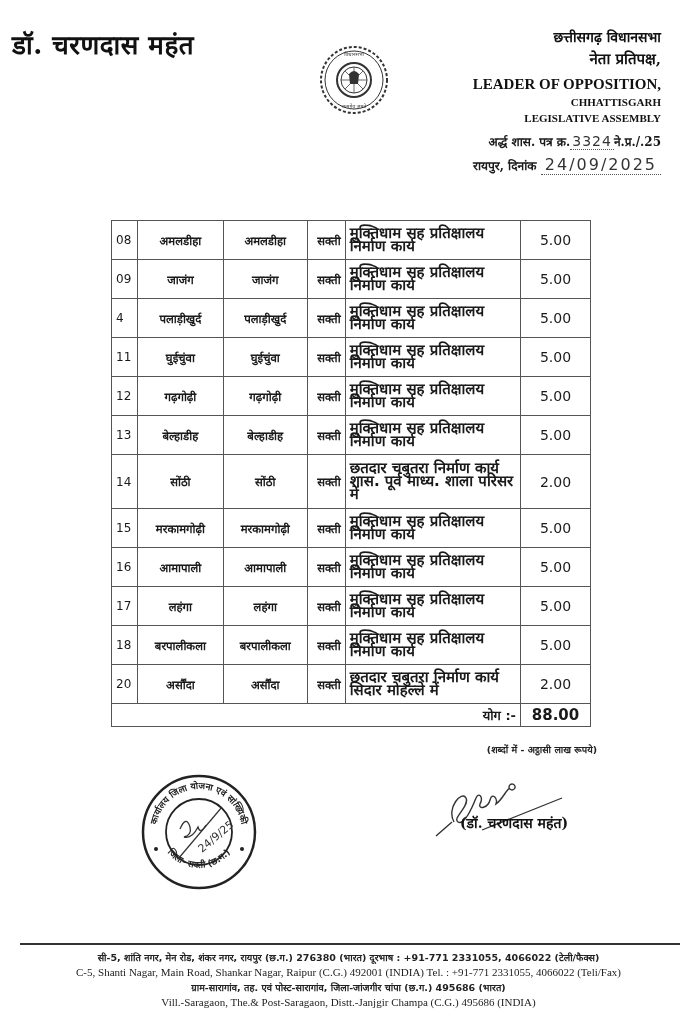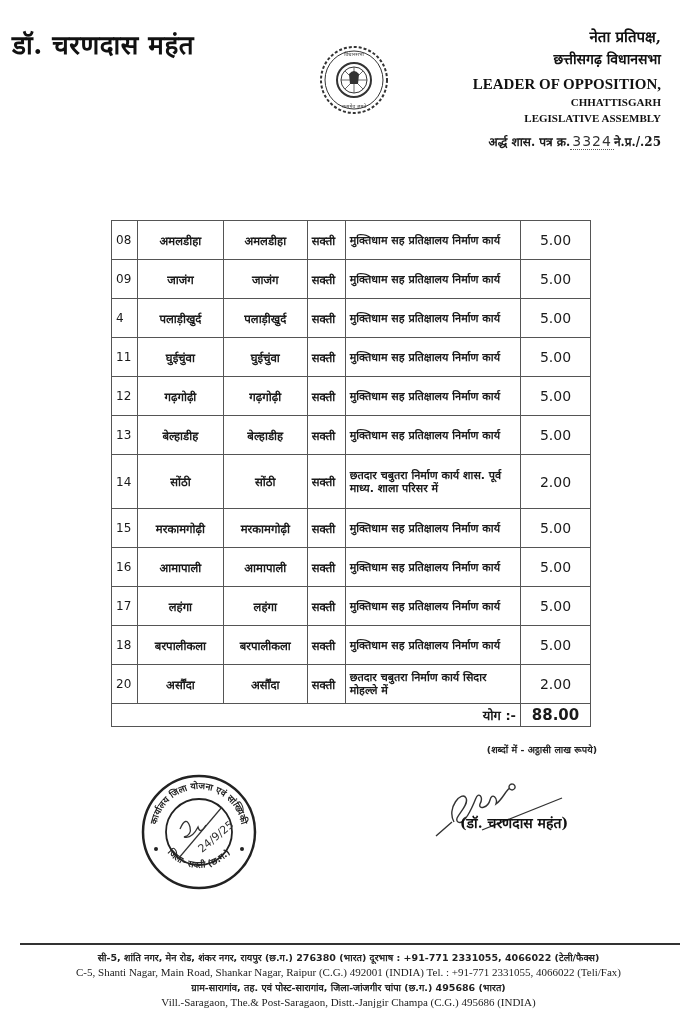--- a/index.html
+++ b/index.html
@@ -21,22 +21,22 @@
   .ref-row { font-family: "DejaVu Serif", serif; font-size: 12px; font-weight: bold; line-height: 22px; margin-top: 4px; }
   .ref-row .hand { font-family: "DejaVu Sans", sans-serif; font-weight: normal; font-size: 14px; color: #333; letter-spacing: 1px; border-bottom: 1px dotted #555; padding: 0 2px; }
   .date-row { font-family: "DejaVu Serif", serif; font-size: 12px; font-weight: bold; line-height: 24px; }
   .date-row .hand { font-family: "DejaVu Sans", sans-serif; font-weight: normal; font-size: 16px; color: #333; letter-spacing: 2px; border-bottom: 1px dotted #555; padding: 0 4px; }
 
   table.works { position: absolute; left: 111px; top: 220px; width: 480px; border-collapse: collapse; font-family: "DejaVu Sans", sans-serif; font-size: 12px; }
   table.works td { border: 1px solid #555; vertical-align: middle; padding: 2px 4px; }
   td.c-sn { width: 26px; text-align: left; font-size: 12px; }
   td.c-gp { width: 86px; text-align: center; font-weight: bold; font-size: 11.5px; }
   td.c-vil { width: 84px; text-align: center; font-weight: bold; font-size: 11.5px; }
-  td.c-blk { width: 38px; text-align: left; font-weight: bold; font-size: 11.5px; }
-  td.c-work { width: 176px; text-align: left; font-weight: bold; font-size: 11px; line-height: 13px; }
+  td.c-blk { width: 38px; text-align: right; font-weight: bold; font-size: 11.5px; }
+  td.c-work { width: 176px; text-align: left; font-weight: bold; font-size: 15px; line-height: 13px; }
   td.c-amt { width: 70px; text-align: center; font-size: 14px; }
   tr.row2 td { height: 39px; }
   tr.row3 td { height: 54px; }
   tr.total-row td { height: 22px; }
   td.total-label { text-align: right; font-weight: bold; font-size: 13px; border-left: none; }
   td.total-val { text-align: center; font-weight: bold; font-size: 15px; }
 
   .in-words { position: absolute; right: 100px; top: 743px; font-size: 9.5px; font-weight: bold; color: #222; }
 
   .seal { position: absolute; left: 140px; top: 773px; width: 118px; height: 118px; }
@@ -68,27 +68,31 @@
     <line x1="23" y1="36" x2="49" y2="36"></line>
     <line x1="27" y1="27" x2="45" y2="45"></line>
     <line x1="45" y1="27" x2="27" y2="45"></line>
   </g>
   <path d="M31 30 Q36 24 41 30 L40 40 L32 40 Z" fill="#333"></path>
   <text x="36" y="12" font-size="5" text-anchor="middle" fill="#333" font-family="DejaVu Sans, sans-serif">विधानसभा</text>
   <text x="36" y="64" font-size="5" text-anchor="middle" fill="#333" font-family="DejaVu Sans, sans-serif">सत्यमेव जयते</text>
 </svg>
 
 <div class="header-right">
+  <span class="hr-line hr-hi2">छत्तीसगढ़ विधानसभा</span>
   <span class="hr-line hr-hi1">नेता प्रतिपक्ष,</span>
-  <span class="hr-line hr-hi2">छत्तीसगढ़ विधानसभा</span>
   <span class="hr-line hr-en1">LEADER OF OPPOSITION,</span>
   <span class="hr-line hr-en2">CHHATTISGARH</span>
   <span class="hr-line hr-en2">LEGISLATIVE ASSEMBLY</span>
   <div class="ref-row">
     <span>अर्द्ध शास. पत्र क्र.</span><span class="hand">3324</span><span>ने.प्र./.25</span>
+  </div>
+  <div class="date-row">
+    <span>रायपुर, दिनांक</span>
+    <span class="hand">24/09/2025</span>
   </div>
 </div>
 
 <table class="works">
   <tbody>
     <tr class="row2">
       <td class="c-sn">08</td>
       <td class="c-gp">अमलडीहा</td>
       <td class="c-vil">अमलडीहा</td>
       <td class="c-blk">सक्ती</td>

